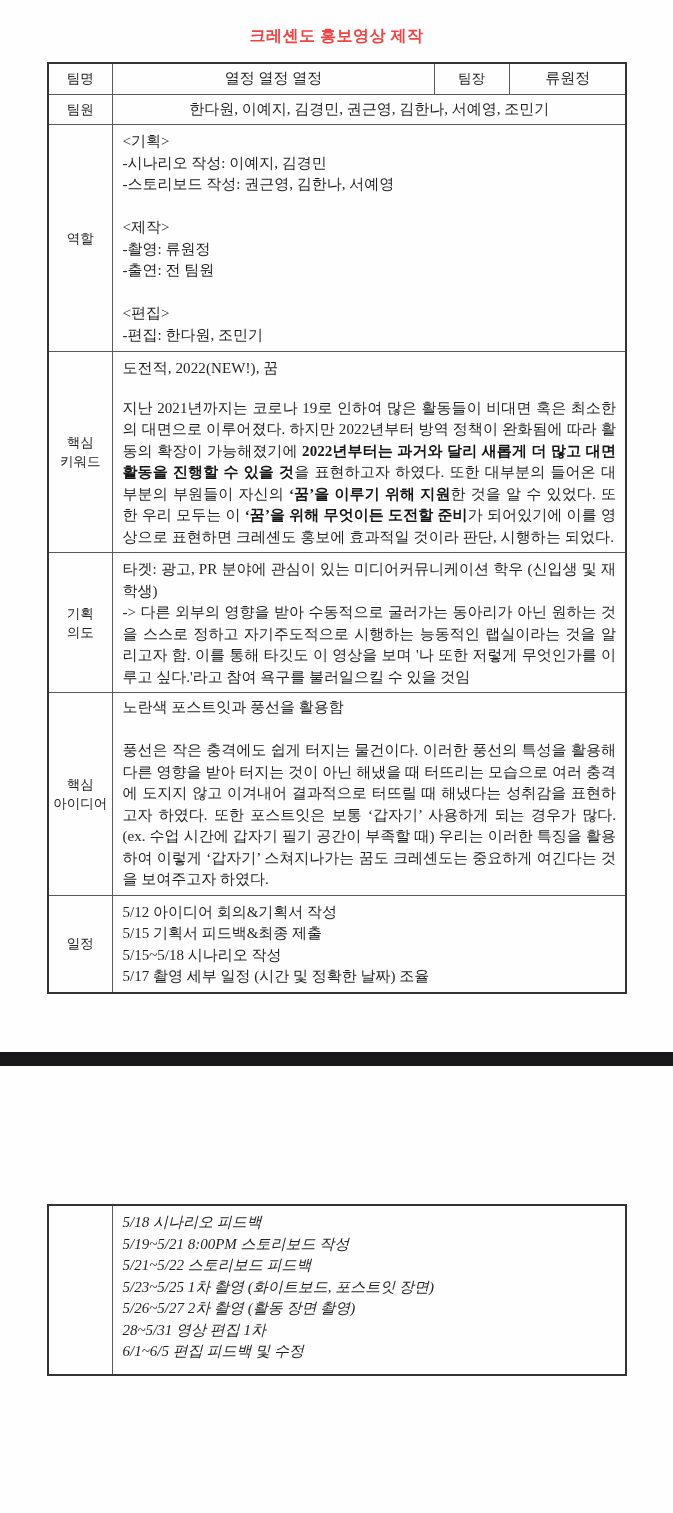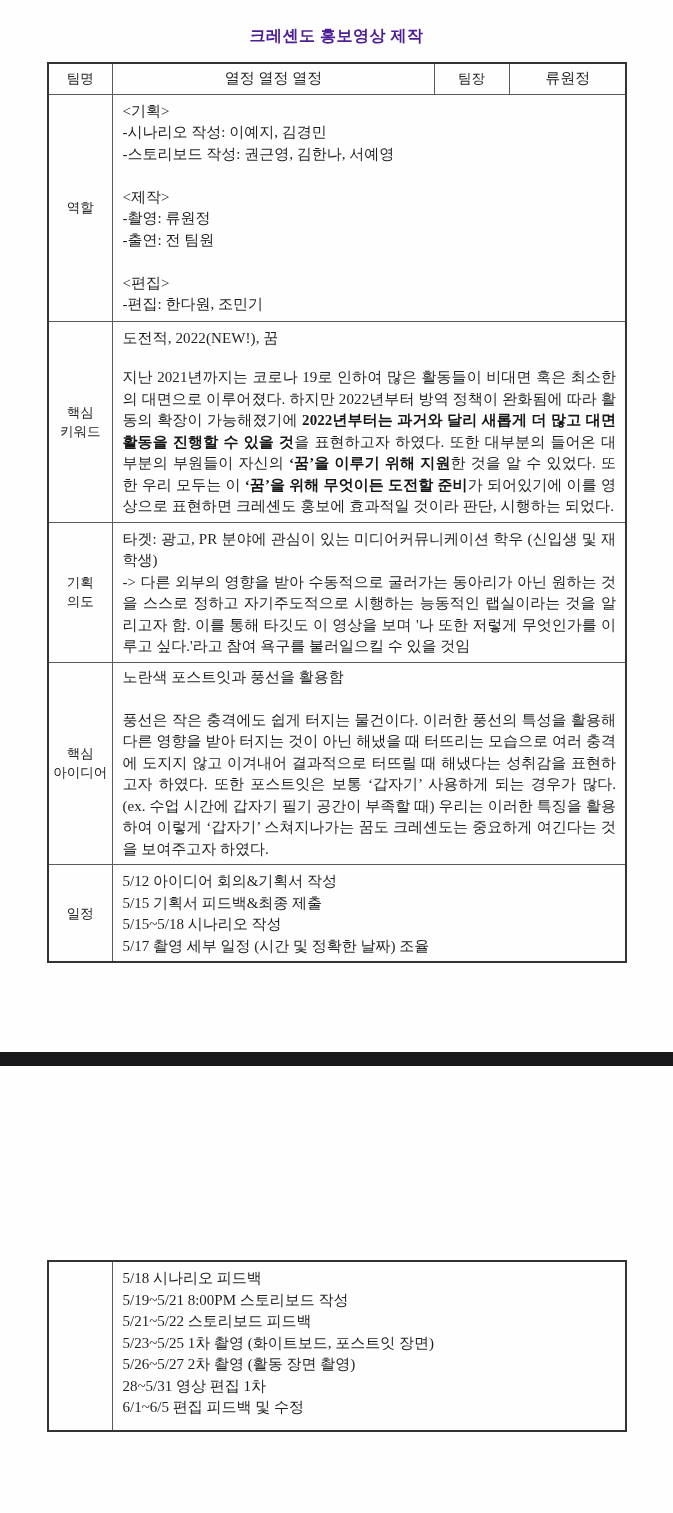--- a/index.html
+++ b/index.html
@@ -8,31 +8,31 @@
     background: #ffffff;
     font-family: "Liberation Serif", "DejaVu Serif", serif;
     color: #1f1f1f;
     position: relative;
   }
   .page { position: relative; width: 673px; height: 1513px; background: #fffefe; overflow: hidden; }
 
   .doc-title {
     position: absolute; top: 26px; left: 0; width: 673px;
     text-align: center; font-size: 16px; font-weight: bold; letter-spacing: 0.5px;
-    color: #4c1d95;
+    color: #ef4444;
   }
 
   table.doc {
     position: absolute; left: 47px; width: 578px;
     border-collapse: collapse; table-layout: fixed;
     border: 2px solid #343434;
   }
   table.doc td { border: 1px solid #5a5a5a; vertical-align: middle; }
   #table1 { top: 62px; }
-  #table2 { top: 1260px; }
+  #table2 { top: 1204px; font-style: italic; }
 
   td.lbl {
     text-align: center; font-size: 13.5px; line-height: 19px; color: #242424;
     white-space: pre-line;
   }
   td.ct {
     padding: 4px 9px 4px 10px;
     font-size: 15px; line-height: 21.5px; color: #1f1f1f;
   }
   td.center { text-align: center; }
@@ -60,20 +60,24 @@
         <col style="width:322px">
         <col style="width:75px">
         <col style="width:117px">
     </colgroup>
     <tbody>
         <tr style="height:30px">
       <td class="lbl">팀명</td>
       <td class="ct center">열정 열정 열정</td>
       <td class="lbl">팀장</td>
       <td class="ct center">류원정</td>
+    </tr>
+    <tr style="height:30px">
+      <td class="lbl">팀원</td>
+      <td class="ct center" colspan="3">한다원, 이예지, 김경민, 권근영, 김한나, 서예영, 조민기</td>
     </tr>
     <tr style="height:227px">
       <td class="lbl">역할</td>
       <td class="ct vtop pre" colspan="3">&lt;기획&gt;
 -시나리오 작성: 이예지, 김경민
 -스토리보드 작성: 권근영, 김한나, 서예영
 
 &lt;제작&gt;
 -촬영: 류원정
 -출연: 전 팀원

